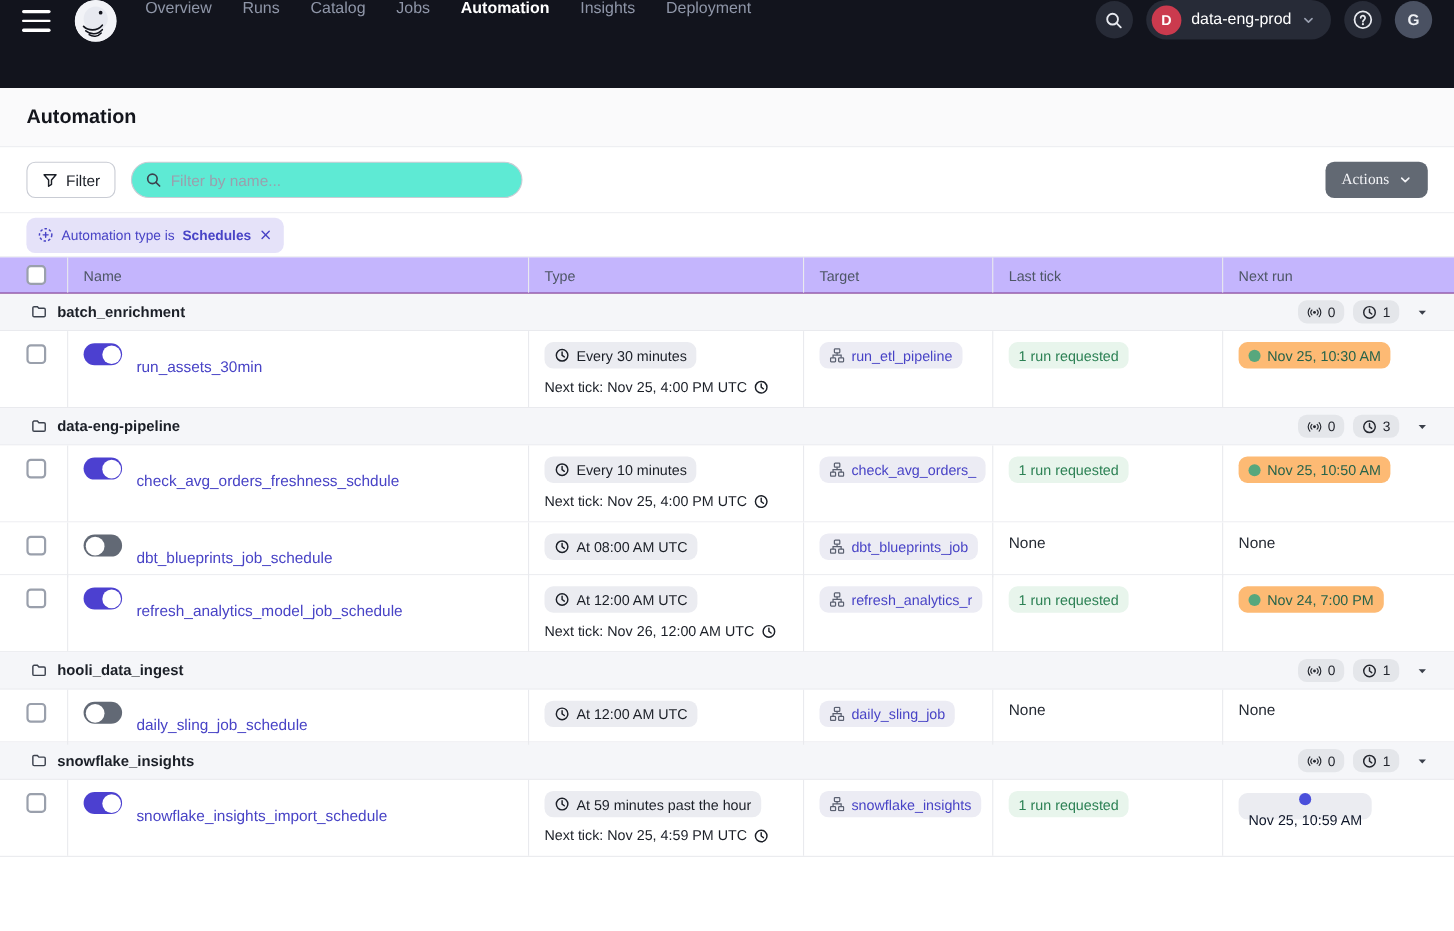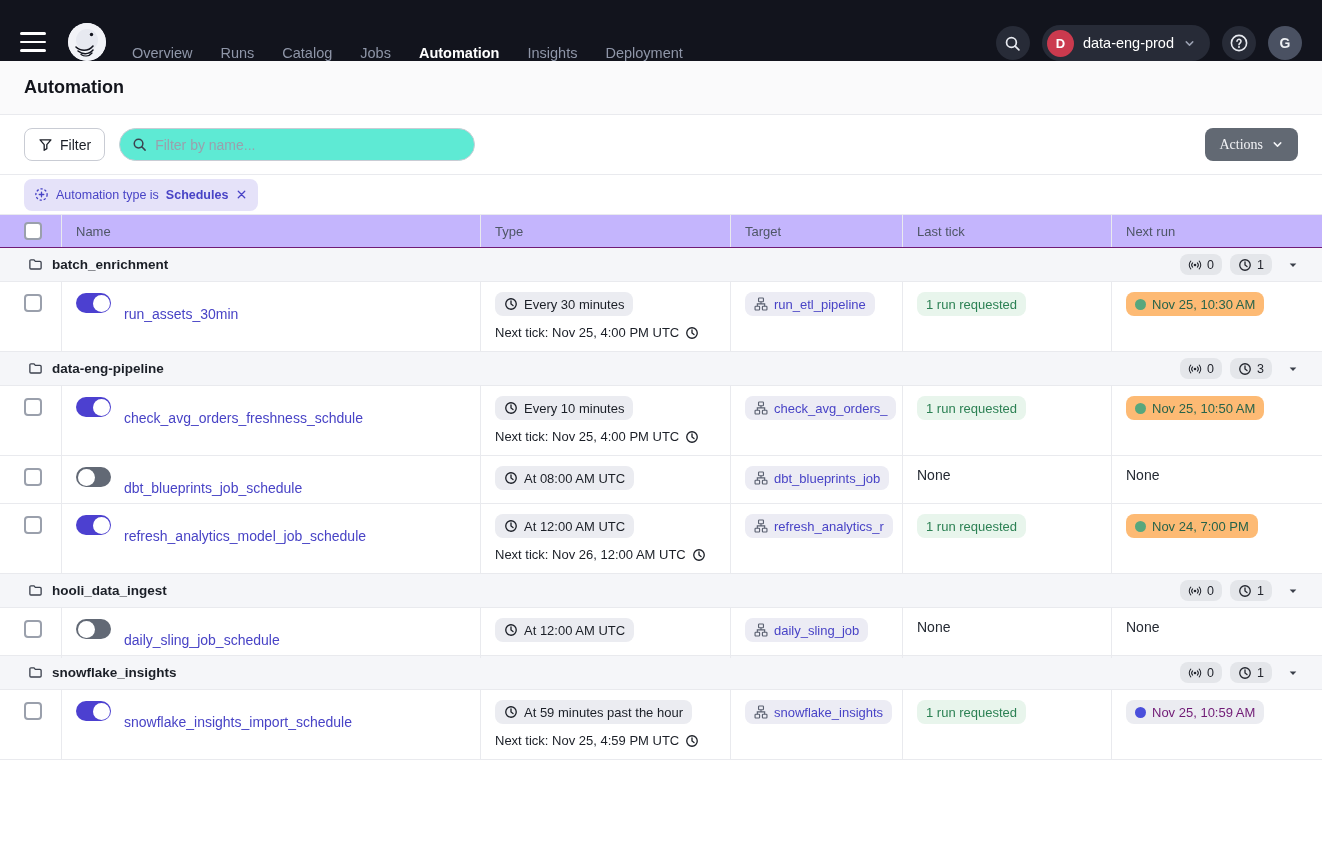--- a/index.html
+++ b/index.html
@@ -1,20 +1,20 @@
 <!DOCTYPE html>
 <html><head>
 <meta charset="utf-8">
 <style>
   * { margin:0; padding:0; box-sizing:border-box; }
   html,body { width:1322px; height:846px; background:#ffffff;
     font-family:"Liberation Sans","DejaVu Sans",sans-serif; color:#1b1f27; }
 
   
-  .nav { height:61px; background:#12141d; display:flex; align-items:flex-end; padding:0 20px; }
+  .nav { height:80px; background:#12141d; display:flex; align-items:flex-start; padding:0 20px; }
   .nav-left { display:flex; align-items:center; gap:18px; }
   .hamburger { width:26px; height:20px; display:flex; flex-direction:column; justify-content:space-between; cursor:pointer; }
   .hamburger span { display:block; height:2.6px; background:#ffffff; border-radius:2px; }
   .logo { width:38px; height:38px; border-radius:50%; background:#f2f3f7; position:relative; overflow:hidden; margin-left:4px; }
   .logo svg { position:absolute; inset:0; }
   .nav-items { display:flex; align-items:center; gap:28px; margin-left:26px; }
   .nav-item { font-size:14.5px; color:#8f96a8; cursor:pointer; }
   .nav-item.active { color:#ffffff; font-weight:700; }
   .nav-right { margin-left:auto; display:flex; align-items:center; gap:12px; }
   .icon-circle { width:34px; height:34px; border-radius:50%; background:#272b37; display:flex; align-items:center; justify-content:center; color:#e8eaf0; cursor:pointer; }
@@ -67,21 +67,21 @@
   .toggle .knob { position:absolute; top:1.5px; width:17px; height:17px; border-radius:50%; background:#ffffff; }
   .toggle.on .knob { right:1.5px; }
   .toggle.off .knob { left:1.5px; }
 
   .pill { display:inline-flex; align-items:center; gap:6px; height:24px; padding:0 9px; border-radius:8px; font-size:13px; white-space:nowrap; }
   .pill-gray { background:#ebecf1; color:#1b1f27; }
   .pill-target { background:#ececf4; color:#4843c6; }
   .pill-target svg { color:#5a6070; }
   .pill-green { background:#e8f5ec; color:#2c8154; }
   .pill-run-green { background:#fdba74; color:#27634a; }
-  .pill-run-gray { background:#ebecf1; color:#701a75; }
+  .pill-run-gray { background:#ebecf1; color:#0f172a;flex-direction:column; }
   .dot { width:11px; height:11px; border-radius:50%; flex:0 0 auto; }
   .dot-green { background:#57a77d; }
   .dot-blue { background:#4a4fdb; }
 
   .next-tick { margin-top:9px; font-size:13px; color:#1b1f27; display:flex; align-items:center; gap:6px; }
   .none-txt { font-size:14px; color:#252a33; padding-top:2px; }
 
   svg.ic { display:block; }
 </style>
 </head>

